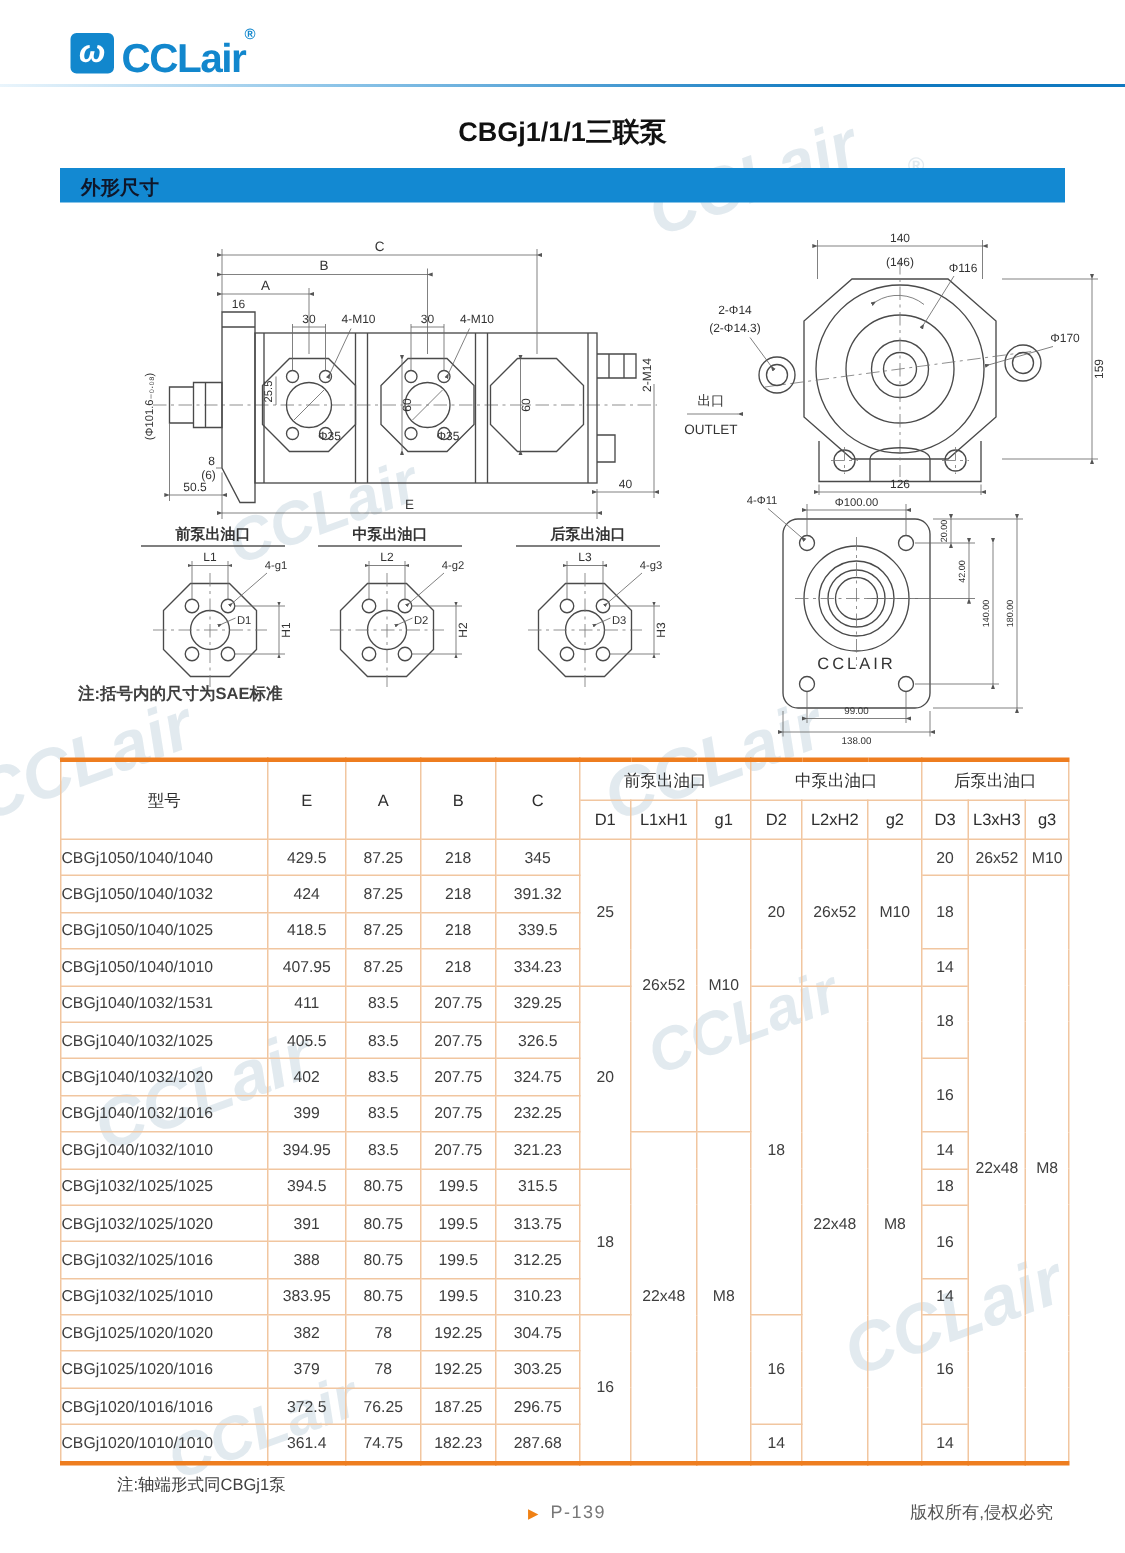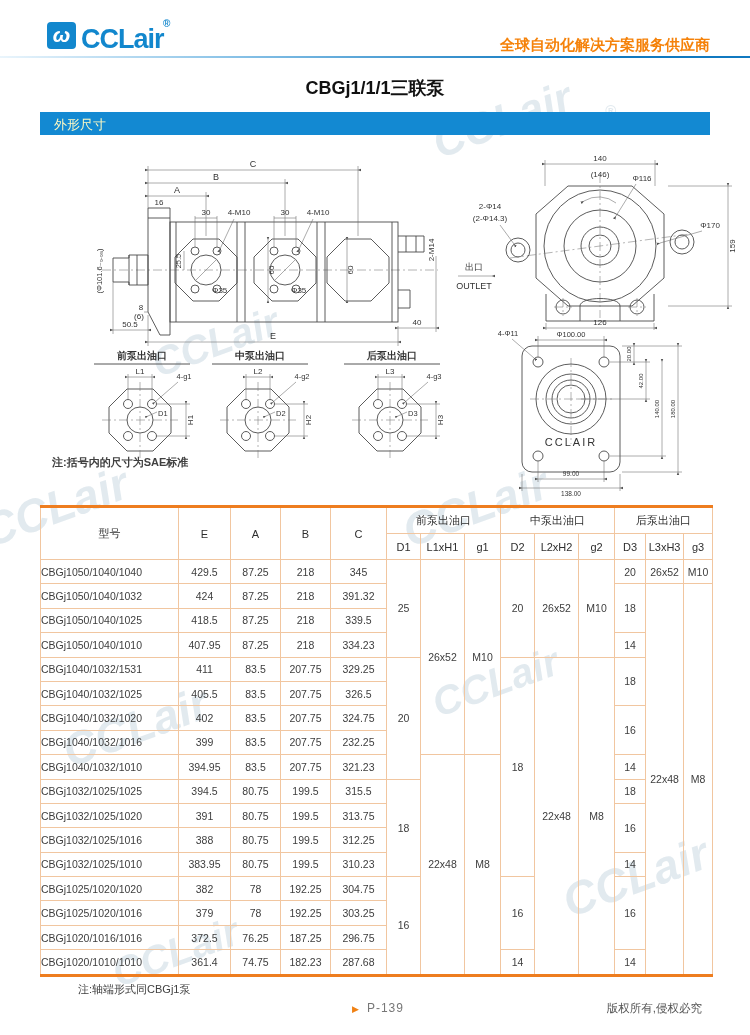--- a/index.html
+++ b/index.html
@@ -9,21 +9,21 @@
   
   .logo-box{left:47px;top:22px;width:29px;height:27px;background:#1287cd;border-radius:4px;
             color:#fff;text-align:center;font-size:21px;font-weight:bold;line-height:26px;font-style:italic;}
   .logo-text{left:81px;top:24px;font-size:27px;font-weight:bold;color:#1287cd;letter-spacing:-1px;}
   .logo-reg{left:163px;top:18px;font-size:10px;color:#1287cd;font-weight:bold;}
   .slogan{top:36px;right:40px;font-size:15px;font-weight:bold;color:#f5820a;}
   .hdr-line{left:0;top:56px;width:750px;height:2px;
             background:linear-gradient(90deg,#eaf5fc,#8cc4e8 30%,#1079c0 75%,#1079c0);}
   .page-title{left:0;top:76px;width:750px;text-align:center;font-size:18px;font-weight:bold;color:#111;}
   .section-bar{left:40px;top:112px;width:670px;height:23px;background:#1389d2;}
-  .section-bar span{display:block;padding:4px 0 0 14px;color:#fef9c3;font-size:13px;font-weight:normal;}
+  .section-bar span{display:block;padding:4px 0 0 14px;color:#0f172a;font-size:13px;font-weight:bold;}
   
   .note{font-size:11px;color:#404040;}
   .footer-page{left:352px;top:1001px;font-size:12px;color:#777;letter-spacing:1px;}
   .footer-page .tri{color:#f08114;font-size:9px;margin-right:8px;letter-spacing:0;}
   .copyright{top:1001px;right:48px;font-size:11.5px;font-weight:normal;color:#555;}
   
   .wm{color:rgba(168,190,207,0.33);font-weight:bold;font-style:italic;pointer-events:none;
       transform:rotate(-20deg);white-space:nowrap;}
   
   .tbl-wrap{left:40px;top:505px;width:672px;}
@@ -51,21 +51,20 @@
   <span class="abs wm" style="left:400px;top:480px;font-size:46px;">CCLair</span>
   <span class="abs wm" style="left:60px;top:700px;font-size:46px;">CCLair</span>
   <span class="abs wm" style="left:430px;top:660px;font-size:40px;">CCLair</span>
   <span class="abs wm" style="left:560px;top:850px;font-size:46px;">CCLair</span>
   <span class="abs wm" style="left:110px;top:930px;font-size:40px;">CCLair</span>
   <span class="abs wm" style="left:605px;top:102px;font-size:15px;transform:none;">®</span>
 
   <div class="abs logo-box">ω</div>
   <div class="abs logo-text">CCLair</div>
   <div class="abs logo-reg">®</div>
-  <div class="abs slogan">全球自动化解决方案服务供应商</div>
   <div class="abs hdr-line"></div>
 
   <div class="abs page-title">CBGj1/1/1三联泵</div>
   <div class="abs section-bar">
     <span>外形尺寸</span>
   </div>
 
   <svg class="abs" style="left:36px;top:150px;" width="410" height="205" viewBox="0 0 410 205">
     <defs>
         <marker id="a1" viewBox="0 0 10 10" refX="1" refY="5" markerWidth="7" markerHeight="7" orient="auto-start-reverse">

